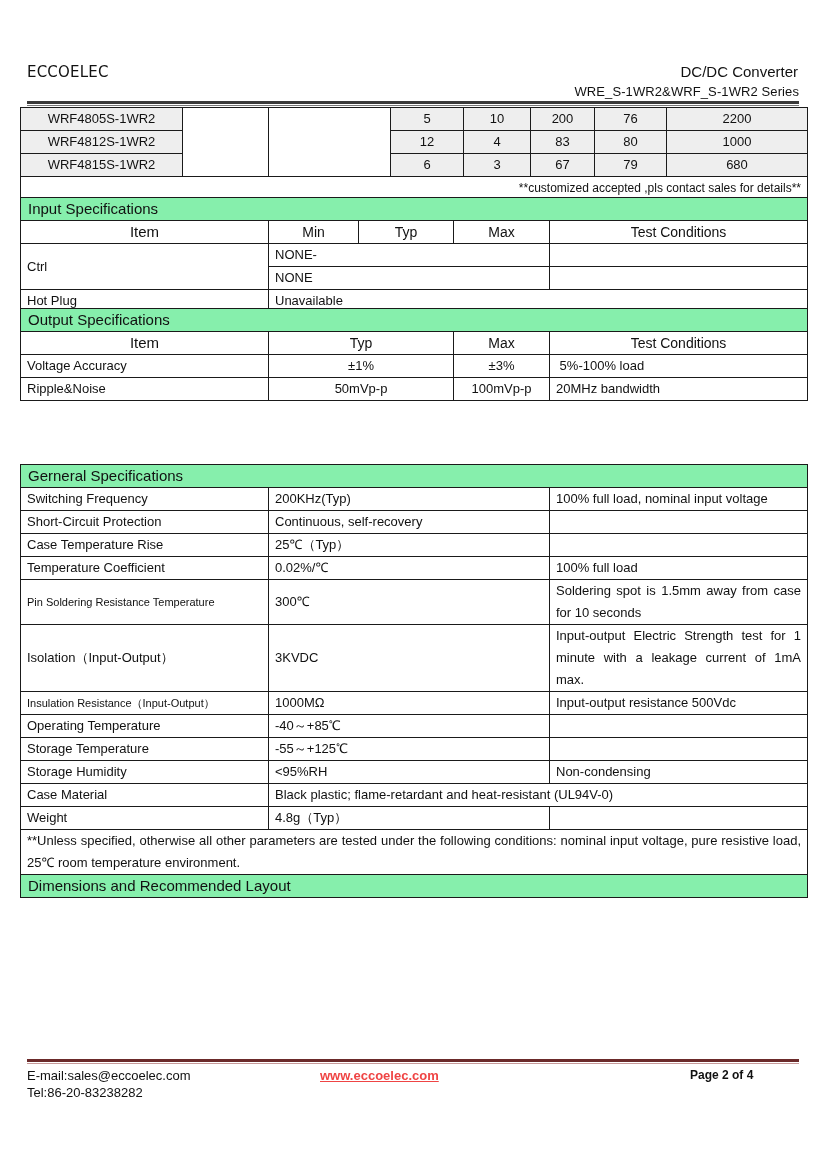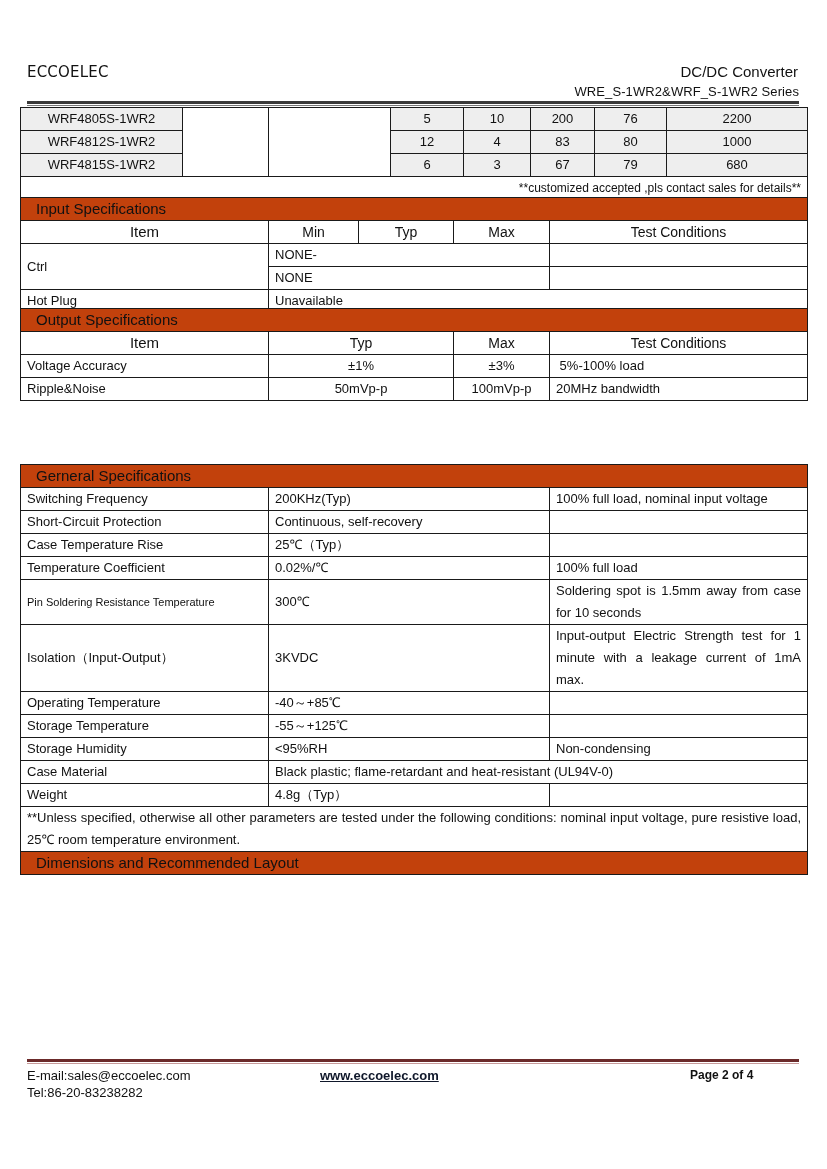--- a/index.html
+++ b/index.html
@@ -9,32 +9,32 @@
   .brand { position: absolute; left: 27px; top: 63px; font-size: 15px; letter-spacing: 0.2px; color: #111; font-family: "DejaVu Sans", sans-serif; }
   .doc-title { position: absolute; right: 29px; top: 63px; font-size: 15px; text-align: right; }
   .doc-series { position: absolute; right: 28px; top: 84px; font-size: 13px; text-align: right; letter-spacing: 0.1px; }
   .hdr-rule1 { position: absolute; left: 27px; width: 772px; top: 101px; height: 3px; background: #3a3a3a; }
   .hdr-rule2 { position: absolute; left: 27px; width: 772px; top: 105px; height: 1px; background: #777; }
 
   .t { position: absolute; left: 20px; width: 787px; border-collapse: collapse; table-layout: fixed; font-size: 13px; }
   .t td { border: 1px solid #1a1a1a; padding: 0 6px; vertical-align: middle; line-height: 22px; }
   .c { text-align: center; }
   .gray td.g { background: #eeeeee; }
-  .sec td { background: #c2410c; color: #111; font-size: 15px; padding-left: 15px; }
+  .sec td { background: #86efac; color: #111; font-size: 15px; padding-left: 7px; }
   .hd td { font-size: 14px; }
   .hd td.itm { font-size: 15px; }
   .small { font-size: 11px; }
   .just { text-align: justify; text-align-last: left; }
   .right { text-align: right; padding-right: 8px; font-size: 12px; margin-top: 24px; }
 
   .ftr-rule1 { position: absolute; left: 27px; width: 772px; top: 1059px; height: 3px; background: #6b2a2a; }
   .ftr-rule2 { position: absolute; left: 27px; width: 772px; top: 1063px; height: 1px; background: #c79a9a; }
   .ftr-email { position: absolute; left: 27px; top: 1068px; font-size: 13px; }
   .ftr-tel { position: absolute; left: 27px; top: 1085px; font-size: 13px; }
-  .ftr-web { position: absolute; left: 320px; top: 1068px; font-size: 13px; font-weight: bold; text-decoration: underline; color: #0f172a; }
+  .ftr-web { position: absolute; left: 320px; top: 1068px; font-size: 13px; font-weight: bold; text-decoration: underline; color: #ef4444; }
   .ftr-page { position: absolute; left: 690px; top: 1068px; font-size: 12px; font-weight: bold; }
 </style>
 </head>
 <body>
 
 <div class="brand">ECCOELEC</div>
 <div class="doc-title">DC/DC Converter</div>
 <div class="doc-series">WRE_S-1WR2&amp;WRF_S-1WR2  Series</div>
 <div class="hdr-rule1"></div>
 <div class="hdr-rule2"></div>
@@ -184,20 +184,25 @@
     <td class="small">Pin Soldering Resistance Temperature</td>
     <td>300℃</td>
     <td class="just">Soldering spot is 1.5mm away from case for 10 seconds</td>
   </tr>
   <tr style="height:67px">
     <td>Isolation（Input-Output）</td>
     <td>3KVDC</td>
     <td class="just">Input-output Electric Strength test for 1 minute with a leakage current of 1mA max.</td>
   </tr>
   <tr style="height:22px">
+    <td class="small">Insulation Resistance（Input-Output）</td>
+    <td>1000MΩ</td>
+    <td>Input-output resistance 500Vdc</td>
+  </tr>
+  <tr style="height:22px">
     <td>Operating Temperature</td>
     <td>-40～+85℃</td>
     <td></td>
   </tr>
   <tr style="height:22px">
     <td>Storage Temperature</td>
     <td>-55～+125℃</td>
     <td></td>
   </tr>
   <tr style="height:23px">

